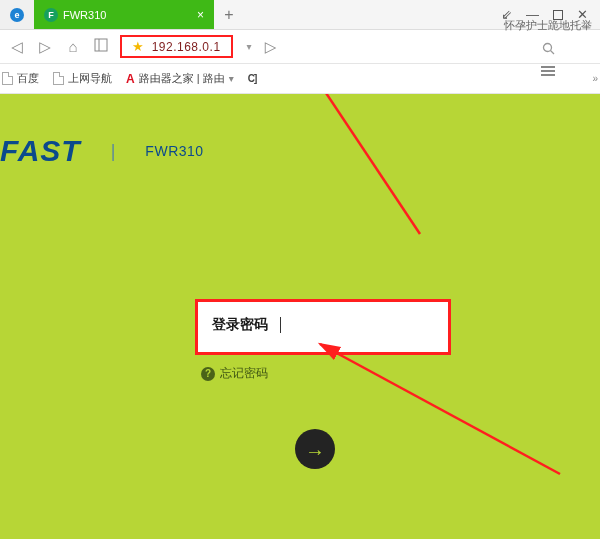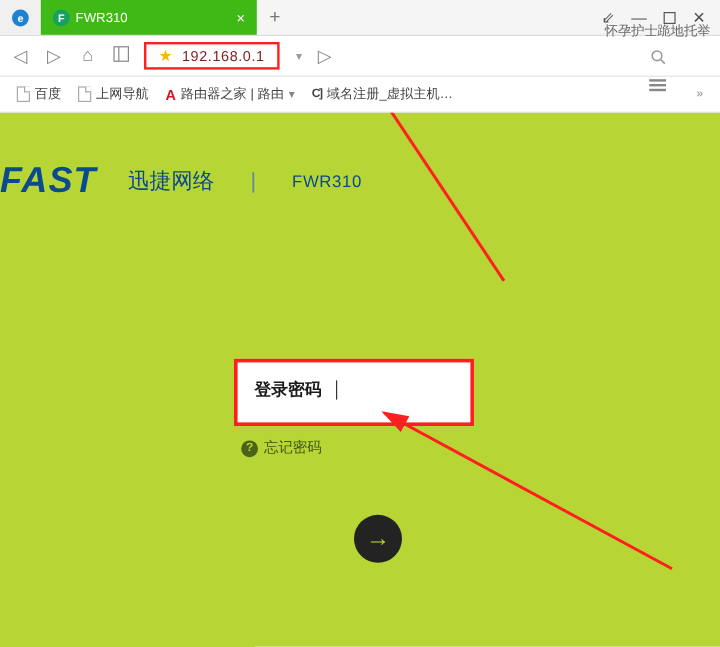--- a/index.html
+++ b/index.html
@@ -27,37 +27,37 @@
   .url-box.highlight { border: 2px solid #ff1f1f; }
   .star { color: #f6b800; font-size: 13px; }
   .url-text { font-size: 12px; color: #7f1d1d; letter-spacing: 0.5px; }
   .addr-chev { color: #999; font-size: 10px; margin-left: 4px; }
   .right-pill { margin-left: auto; display: flex; align-items: center; gap: 8px; flex-direction: column; }
   .pill-text { font-size: 11px; color: #666; }
   .hamburger { display: flex; flex-direction: column; gap: 2px; }
   .hamburger span { width: 14px; height: 2px; background: #888; }
 
   
-  .bm-bar { height: 30px; display: flex; align-items: center; padding: 0 14px; gap: 14px; border-bottom: 1px solid #e5e5e5; font-size: 11px; color: #444; }
+  .bm-bar { height: 30px; display: flex; align-items: center; padding: 0 2px; gap: 14px; border-bottom: 1px solid #e5e5e5; font-size: 11px; color: #444; }
   .bm { display: flex; align-items: center; gap: 4px; }
   .bm .doc-icon { width: 11px; height: 13px; border: 1px solid #aaa; position: relative; }
   .bm .doc-icon::after { content: ""; position: absolute; top: -1px; right: -1px; width: 4px; height: 4px; background: #fff; border-left: 1px solid #aaa; border-bottom: 1px solid #aaa; }
   .bm .a-icon { color: #d12; font-weight: bold; font-size: 12px; }
   .bm .c-icon { font-weight: bold; letter-spacing: -1px; font-size: 10px; }
   .bm-chev { color: #888; font-size: 10px; }
 
   
   .page { position: absolute; top: 94px; left: 0; right: 0; bottom: 0; background: #b7d636; }
   .brand-row { position: absolute; top: 40px; left: 0; display: flex; align-items: center; gap: 26px; }
   .fast-logo { font-family: Arial, sans-serif; font-weight: 900; font-size: 30px; font-style: italic; color: #0b4a8c; letter-spacing: 1px; }
   .brand-cn { font-size: 18px; color: #0b4a8c; font-weight: 500; }
   .brand-sep { color: #5c8a9b; font-size: 18px; margin: 0 4px; }
   .brand-model { color: #0b4a8c; font-size: 14px; letter-spacing: 0.5px; }
 
-  .login-wrap { position: absolute; top: 205px; left: 195px; width: 200px; }
+  .login-wrap { position: absolute; top: 205px; left: 195px; width: 256px; }
   .login-box { border: 3px solid #ff1f1f; background: #fff; padding: 14px 12px 18px 14px; display: flex; align-items: center; gap: 12px; }
   .login-label { font-size: 14px; font-weight: bold; color: #1a1a1a; }
   .cursor { width: 1px; height: 16px; background: #333; }
   .forgot { margin-top: 10px; display: flex; align-items: center; gap: 5px; font-size: 12px; color: #3f5513; margin-left: 6px; }
   .q-icon { width: 14px; height: 14px; border-radius: 50%; background: #4a6318; color: #b7d636; display: inline-flex; align-items: center; justify-content: center; font-size: 10px; font-weight: bold; }
 
   .go-btn { position: absolute; top: 335px; left: 295px; width: 40px; height: 40px; border-radius: 50%; background: #232323; display: flex; align-items: center; justify-content: center; color: #b7d636; font-size: 20px; font-weight: bold; }
 
   
   .arrow-svg { position: absolute; pointer-events: none; }
@@ -127,29 +127,27 @@
     <span class="doc-icon"></span>
     <span>上网导航</span>
   </div>
   <div class="bm">
     <span class="a-icon">A</span>
     <span>路由器之家 | 路由</span>
     <span class="bm-chev">▾</span>
   </div>
   <div class="bm">
     <span class="c-icon">C]</span>
-    <span>域名注册_虚拟主机…</span>
   </div>
   <span class="bm-chev" style="margin-left:auto">»</span>
 </div>
 
 <div class="page">
   <div class="brand-row">
     <span class="fast-logo">FAST</span>
-    <span class="brand-cn">迅捷网络</span>
     <span class="brand-sep">|</span>
     <span class="brand-model">FWR310</span>
   </div>
 
   <div class="login-wrap">
     <div class="login-box">
       <span class="login-label">登录密码</span>
       <span class="cursor"></span>
     </div>
     <div class="forgot">

